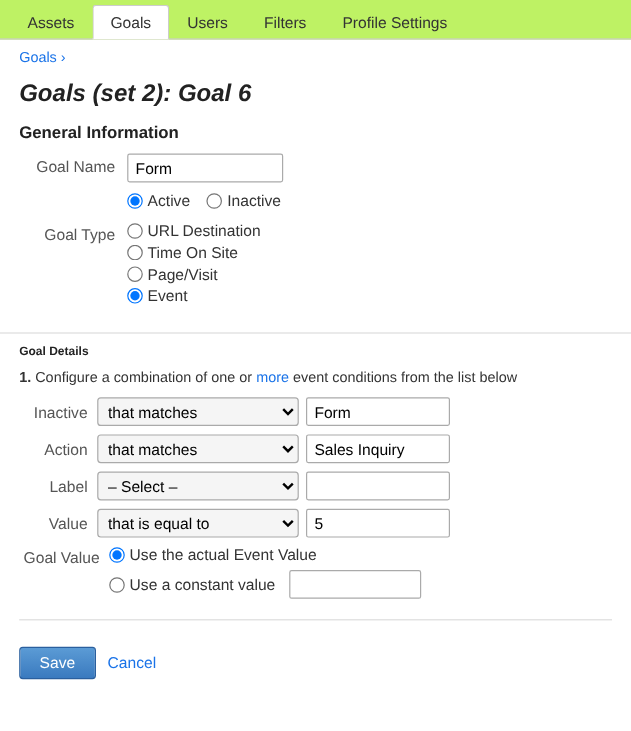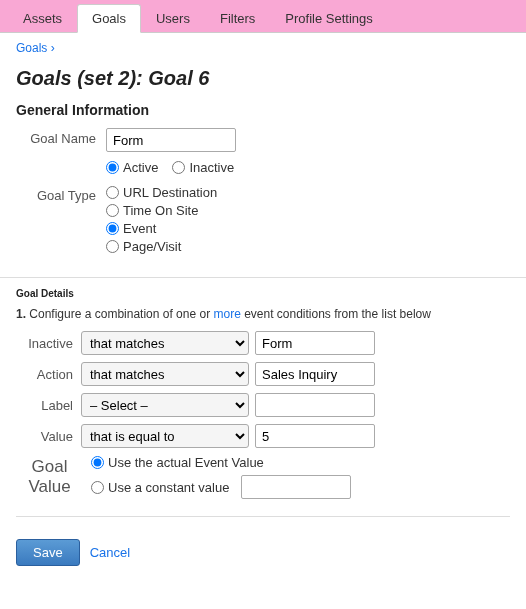--- a/index.html
+++ b/index.html
@@ -8,21 +8,21 @@
       font-size: 13px;
       color: #333;
       background: #fff;
       width: 526px;
       min-height: 609px;
     }
 
     
     .nav-tabs {
       display: flex;
-      background: #f9a8d4;
+      background: #bef264;
       border-bottom: 1px solid #ccc;
       padding: 0 8px;
     }
     .nav-tab {
       padding: 6px 14px;
       cursor: pointer;
       font-size: 13px;
       color: #333;
       border: 1px solid transparent;
       margin-bottom: -1px;
@@ -177,25 +177,25 @@
       font-size: 12px;
       margin-bottom: 8px;
       color: #333;
     }
     .goal-value-row {
       display: flex;
       align-items: flex-start;
     }
     .goal-value-label {
       width: 75px;
-      text-align: center;
+      text-align: right;
       padding-right: 8px;
       padding-top: 2px;
       color: #555;
-      font-size: 17px;
+      font-size: 13px;
       flex-shrink: 0;
     }
     .goal-value-options {
       flex: 1;
     }
     .goal-value-option {
       display: flex;
       align-items: center;
       gap: 6px;
       margin-bottom: 5px;
@@ -278,26 +278,26 @@
     <div class="form-controls radio-stack">
       <label class="radio-option">
         <input type="radio" name="goal_type" style="">
         <span>URL Destination</span>
       </label>
       <label class="radio-option">
         <input type="radio" name="goal_type" style="">
         <span>Time On Site</span>
       </label>
       <label class="radio-option">
+        <input type="radio" name="goal_type" style="">
+        <span>Page/Visit</span>
+      </label>
+      <label class="radio-option">
         <input type="radio" name="goal_type" checked="" style="">
         <span>Event</span>
-      </label>
-      <label class="radio-option">
-        <input type="radio" name="goal_type" style="">
-        <span>Page/Visit</span>
       </label>
     </div>
   </div>
 </div>
 
 <div class="goal-details-section">
   <div class="goal-details-title">Goal Details</div>
 
   <div class="instruction-text">
     <span class="num">1.</span><span> Configure a combination of one or </span><span class="highlight-more">more</span><span> event conditions from the list below</span>

